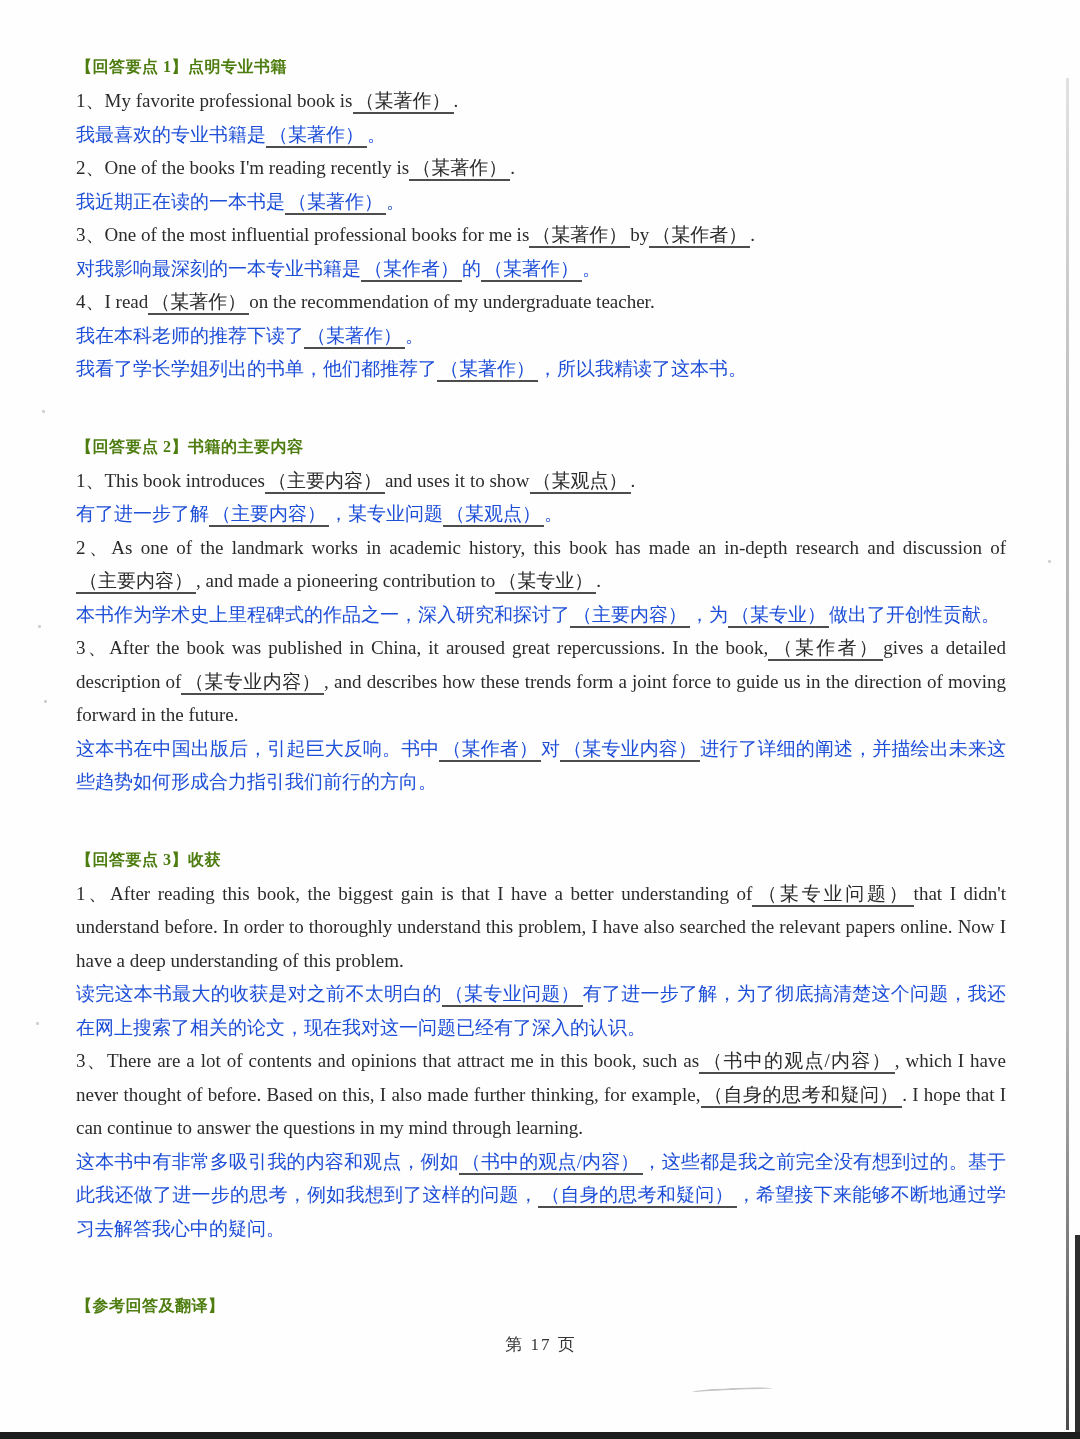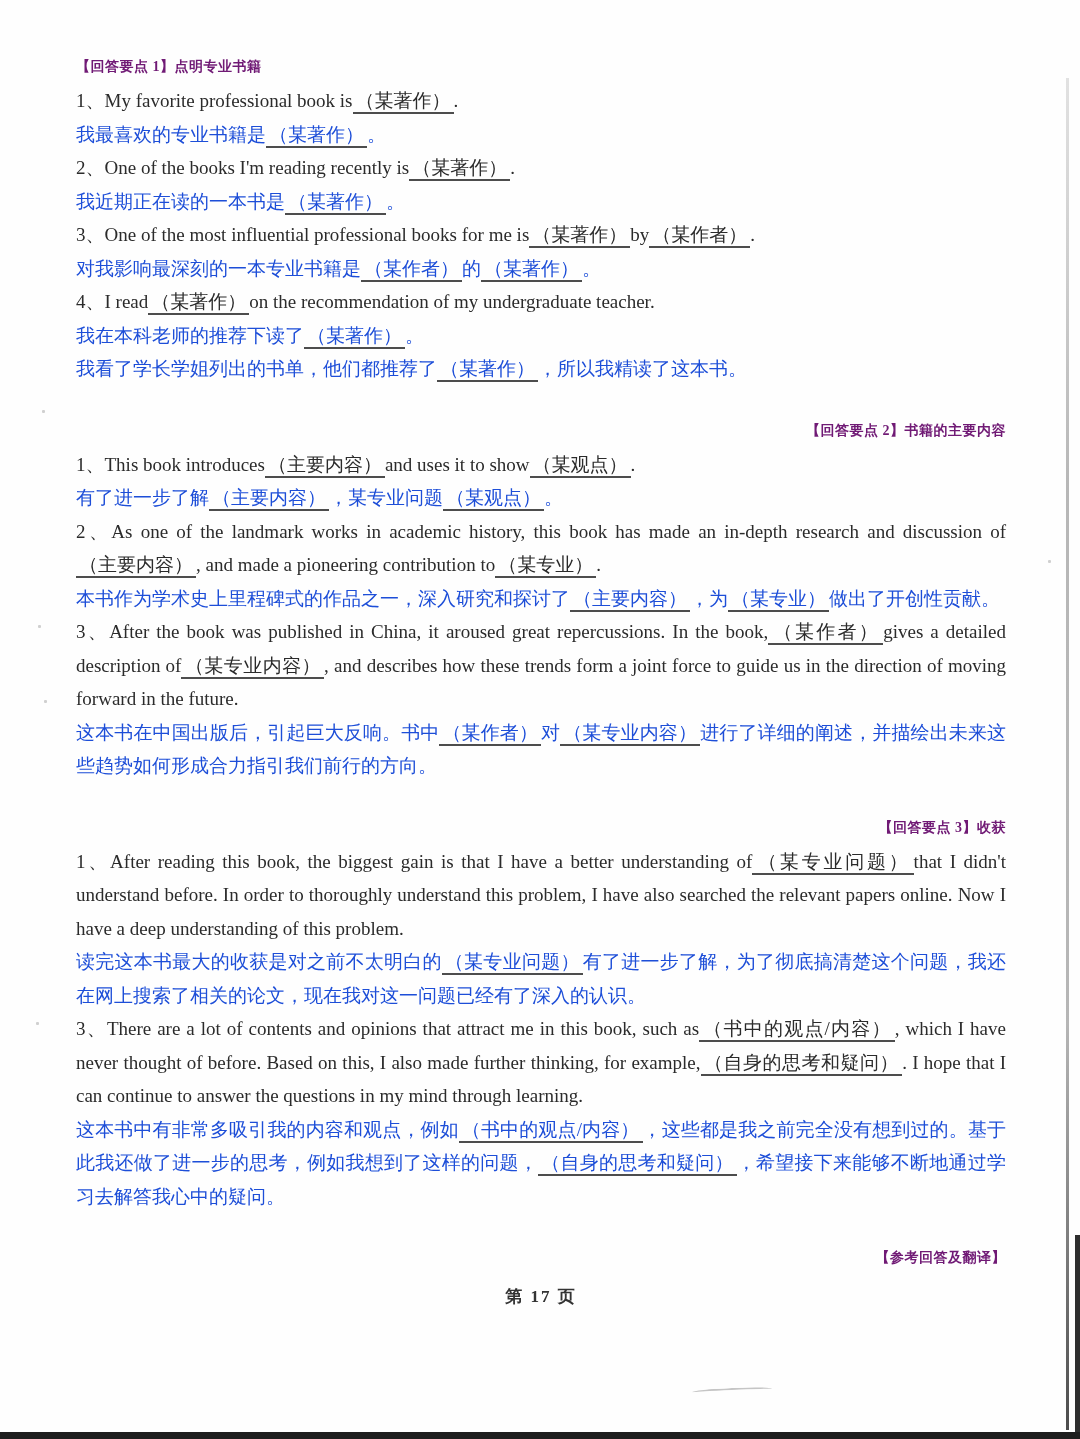--- a/index.html
+++ b/index.html
@@ -15,48 +15,47 @@
     overflow: hidden;
   }
   .content {
     position: relative;
     padding: 50px 74px 0 76px;
     color: #2b2b2b;
   }
   section { margin: 0; }
   .heading {
     margin: 0;
-    font-size: 14px;
+    font-size: 16px;
     line-height: 34px;
     font-weight: 700;
-    color: #701a75;
+    color: #4d7c0f;
     letter-spacing: 0.5px;
   }
-  section + section .heading { margin-top: 28px; text-align: right; }
+  section + section .heading { margin-top: 44px; }
   .line {
     margin: 0;
     font-size: 19px;
     line-height: 33.5px;
     text-align: justify;
     color: #2b2b2b;
     font-family: Liberation Serif, serif;
   }
   .line.zh { color: #1d4ed8; }
   .blank {
     border-bottom: 2px solid #4d4d4d;
     padding: 0 3px 1px 3px;
     white-space: nowrap;
   }
   .footer-row {
     margin-top: 10px;
     text-align: center;
     font-size: 17px;
     color: #333;
     letter-spacing: 2px;
-    font-weight: bold;
   }
   
   .scan-streak {
     position: absolute;
     left: 1066px; top: 78px;
     width: 3px; height: 1352px;
     background: linear-gradient(to bottom,
       rgba(140,140,140,0.25),
       rgba(125,125,125,0.55) 30%,
       rgba(110,110,110,0.5) 70%,

